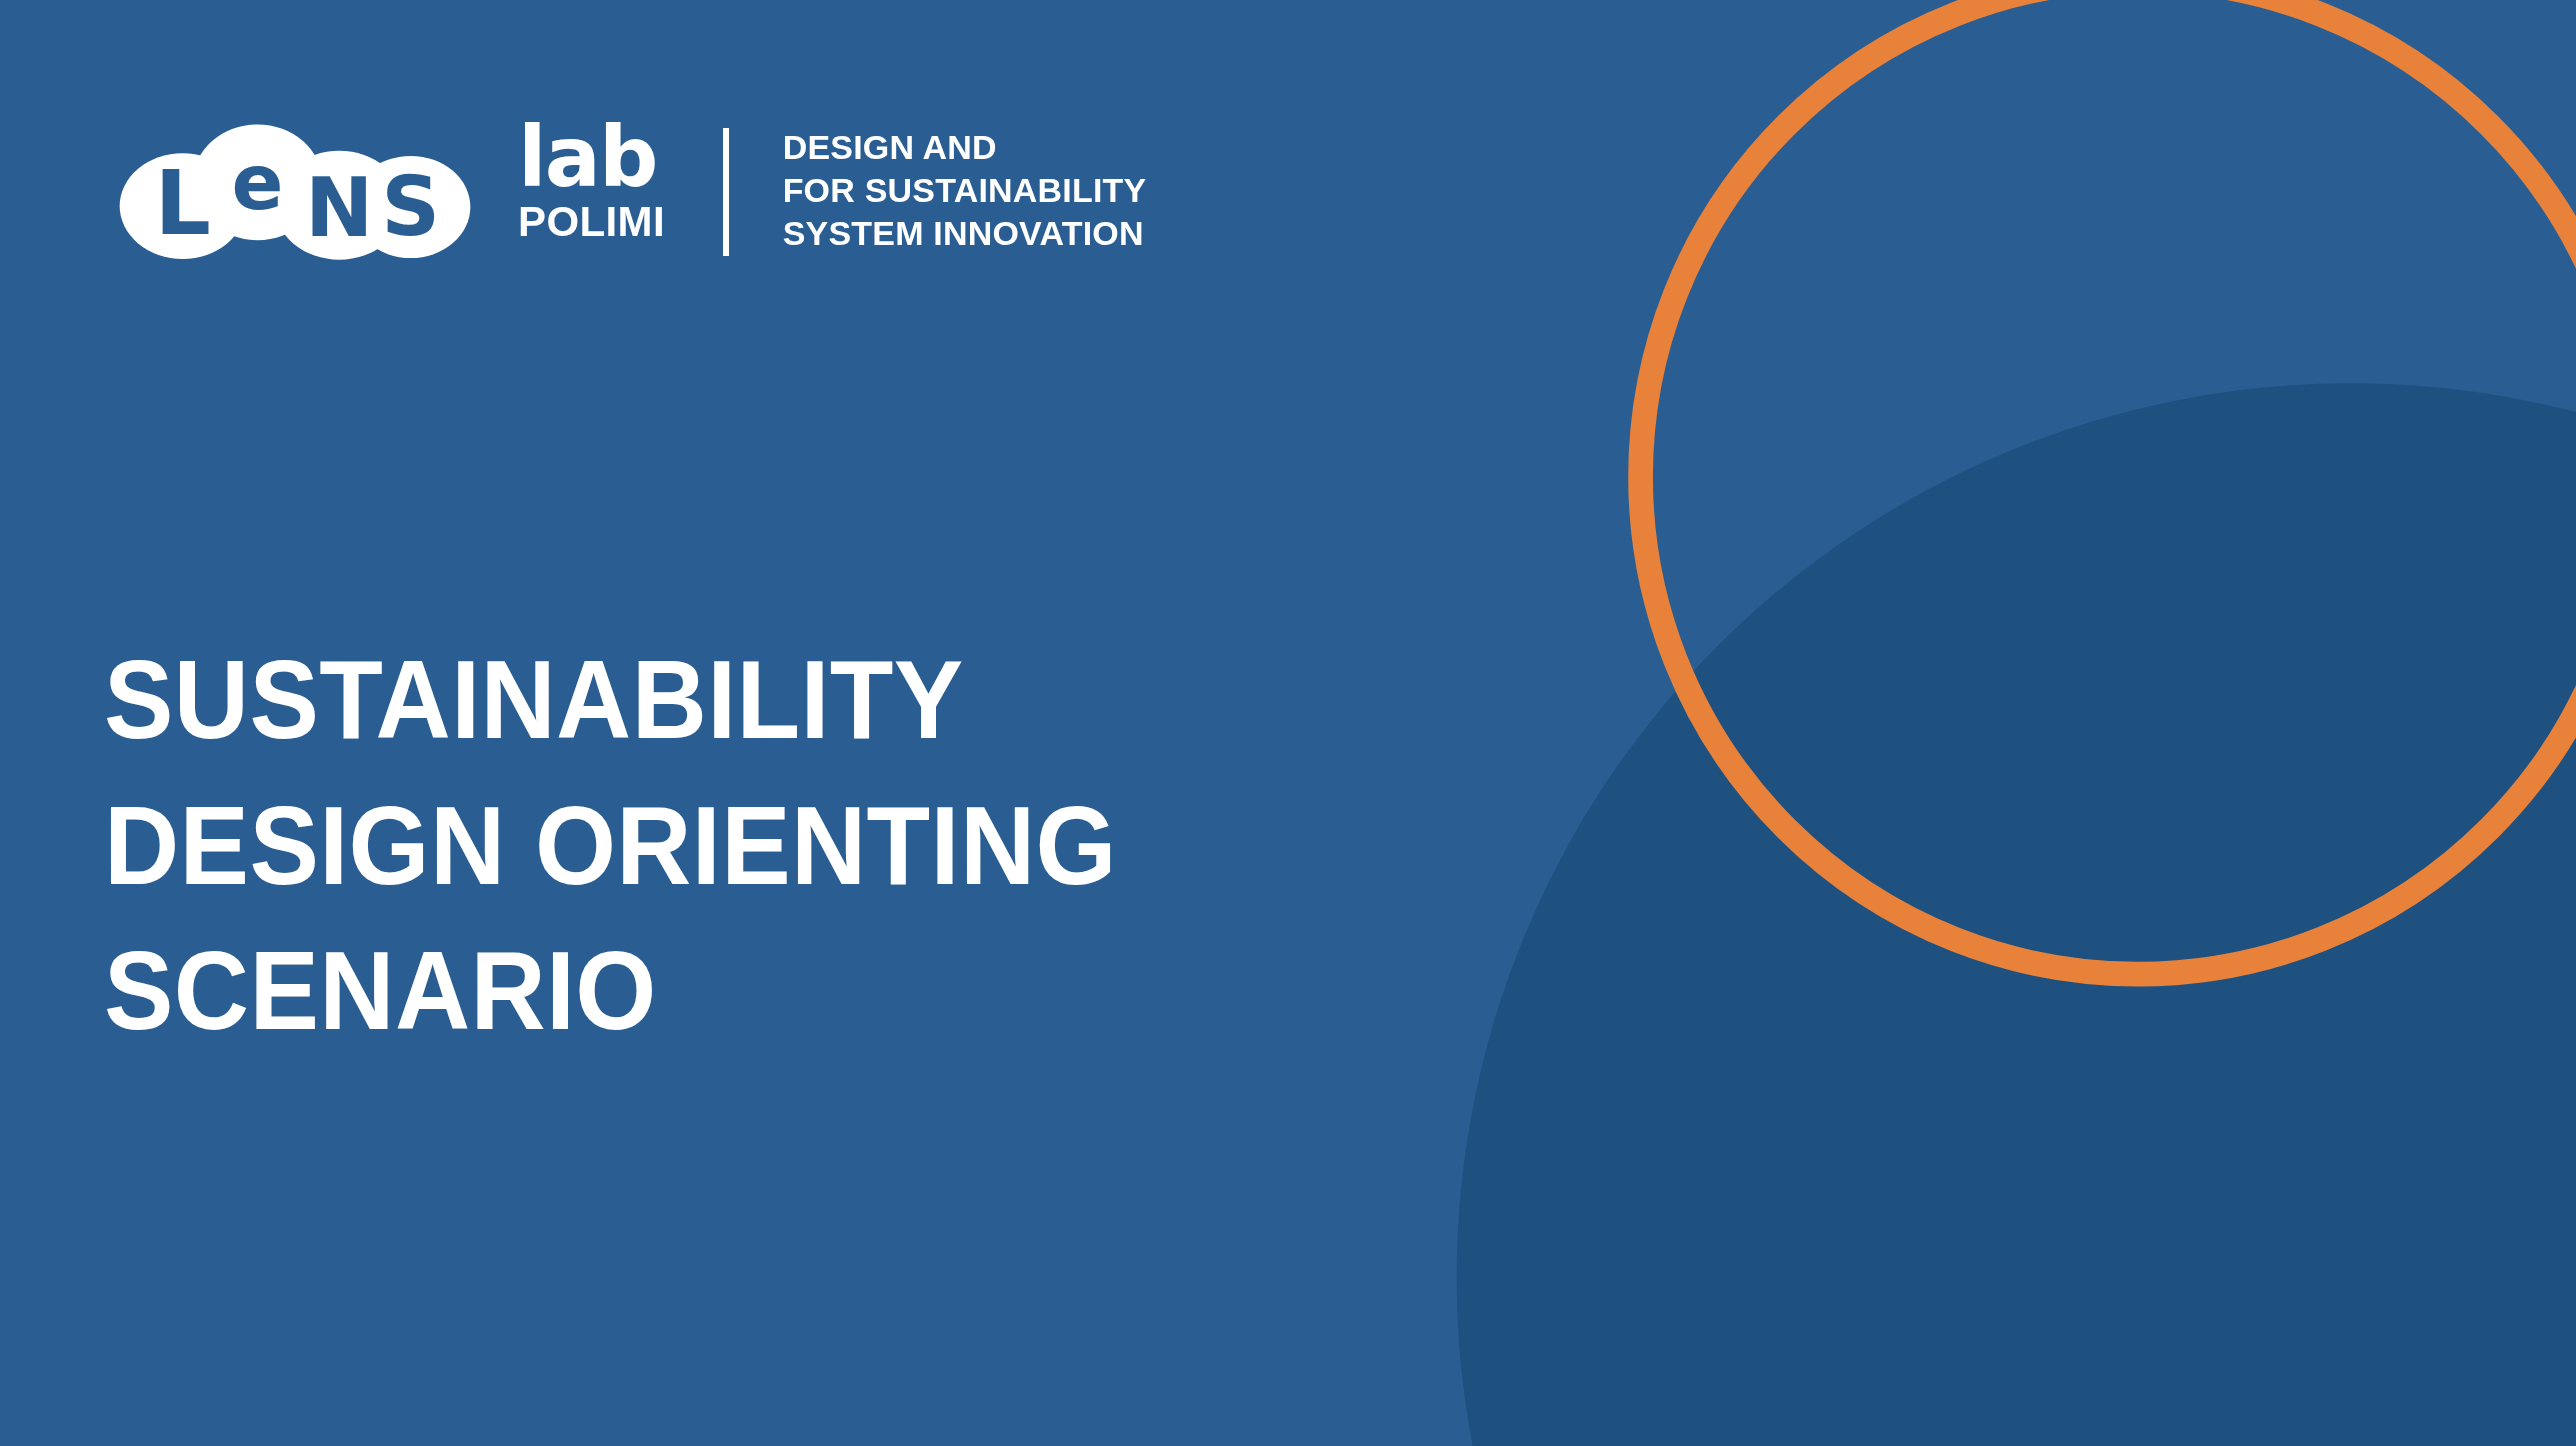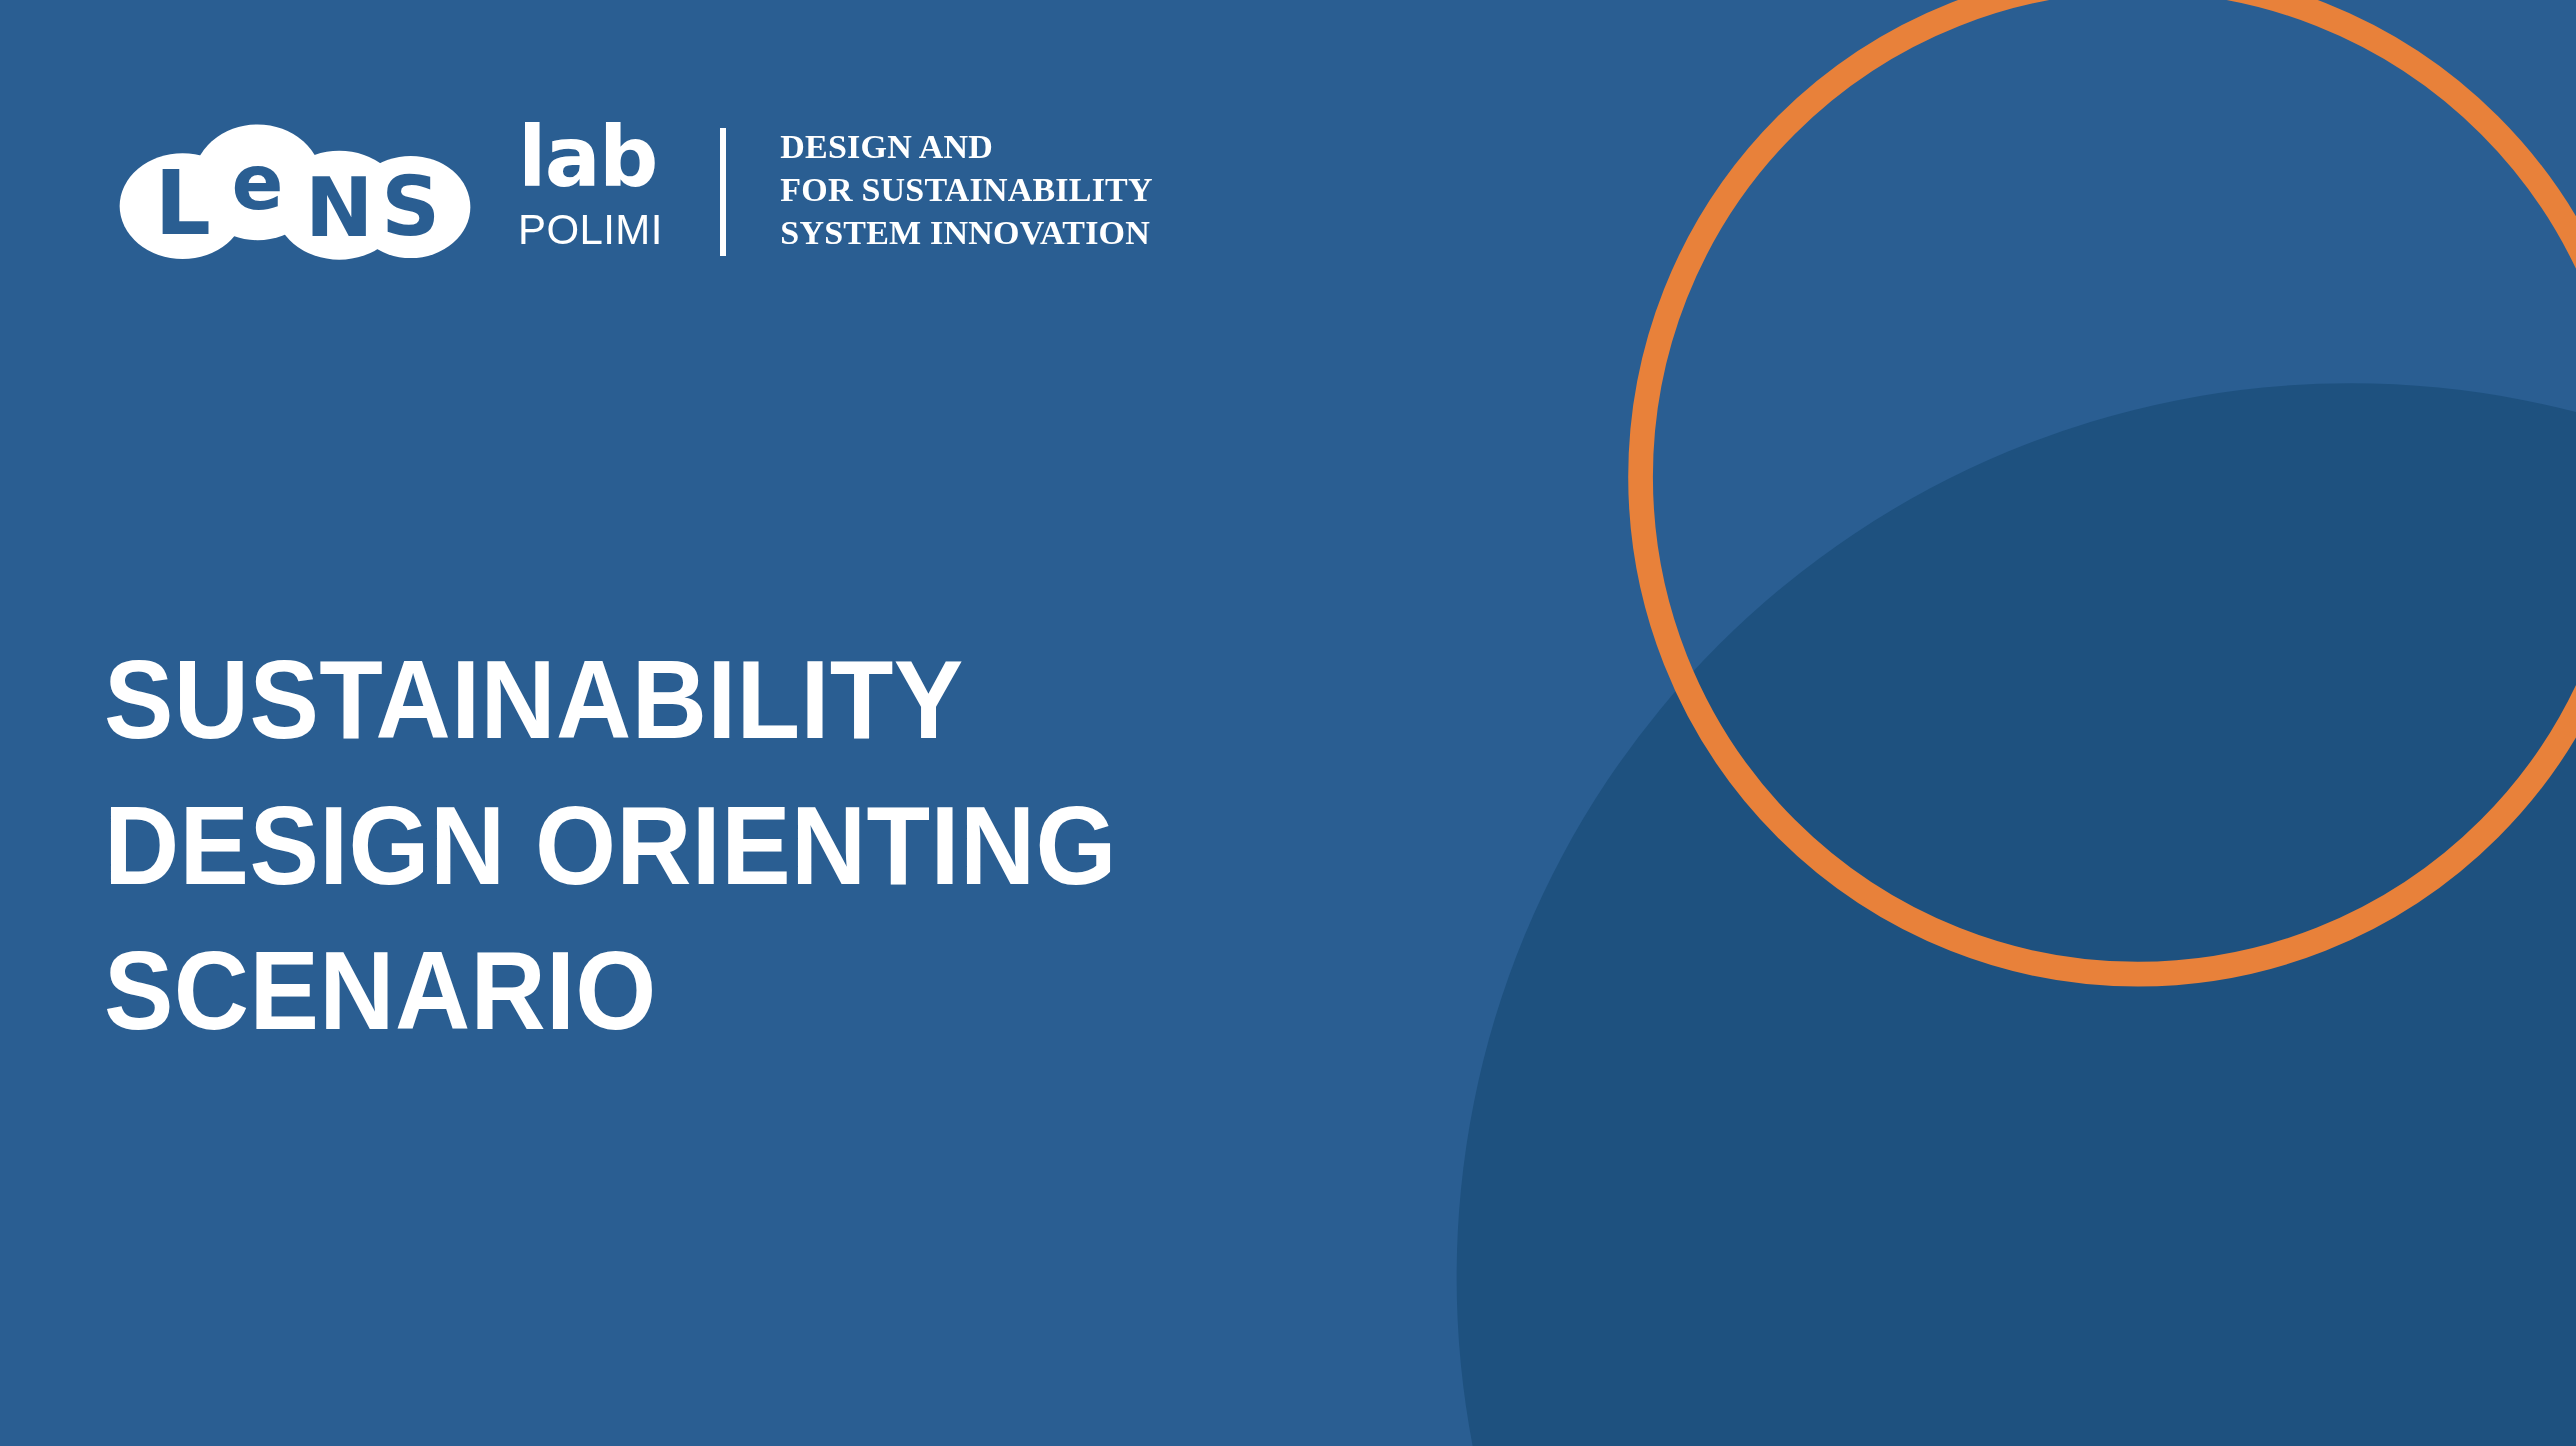--- a/index.html
+++ b/index.html
@@ -63,40 +63,40 @@
   .lab-word {
     font-family: "DejaVu Sans", sans-serif;
     font-weight: 700;
     font-size: 83px;
     line-height: 0.82;
     color: #ffffff;
     letter-spacing: -1.7px;
   }
   .polimi-word {
     font-family: "Liberation Sans", sans-serif;
-    font-weight: 400;
+    font-weight: 700;
     font-size: 42px;
     line-height: 1.0;
     color: #ffffff;
     letter-spacing: 0.4px;
-    margin-top: 17px;
+    margin-top: 9px;
   }
 
   .logo-divider {
     flex: 0 0 auto;
     width: 6px;
     height: 128px;
     background: #ffffff;
     margin: 6.8px 22px 0 25.6px;
   }
 
   .tagline {
     flex: 0 0 auto;
     padding-top: 5.1px;
-    font-family: Liberation Serif, serif;
+    font-family: Liberation Sans, sans-serif;
     font-weight: 700;
     font-size: 34px;
     line-height: 1.26;
     color: #ffffff;
     letter-spacing: 0.2px;
     white-space: nowrap;
   }
   .tagline-line { display: block; }
 
   

